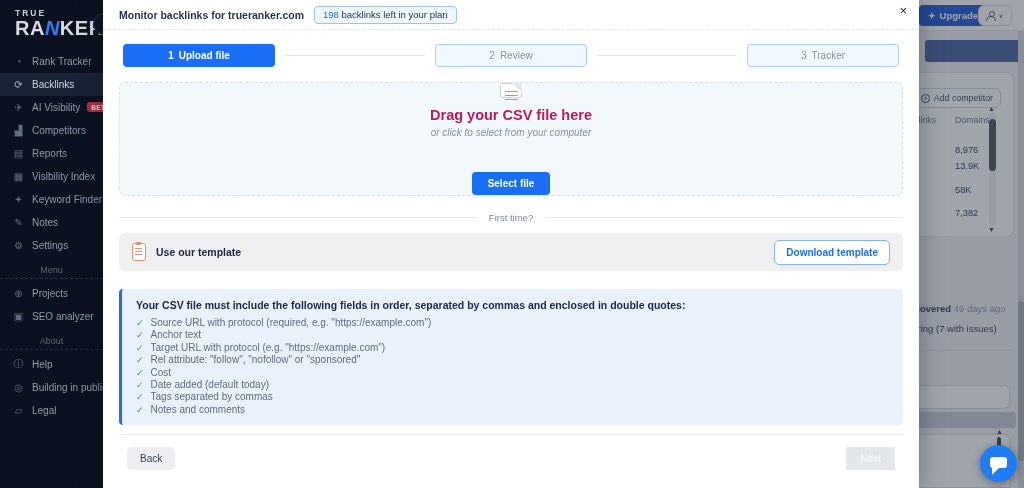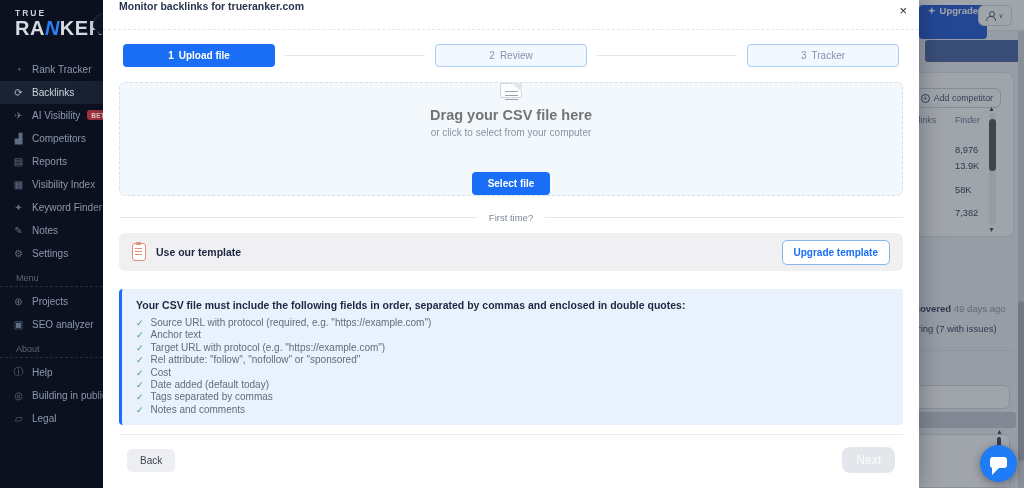--- a/index.html
+++ b/index.html
@@ -6,38 +6,38 @@
   html,body { width:1024px; height:488px; overflow:hidden; }
   body { font-family:"Liberation Sans", sans-serif; background:#fff; position:relative; }
 
   
   .sidebar { position:absolute; left:0; top:0; width:103px; height:488px; background:#0c1120; z-index:5; color:#9aa5b6; overflow:hidden; }
   .logo { padding:9px 0 10px 15px; line-height:1; }
   .logo .t { display:block; font-size:8.5px; font-weight:bold; letter-spacing:2px; color:#c7ccd6; }
   .logo .r { font-size:20px; font-weight:bold; color:#d6dae2; letter-spacing:.5px; }
   .logo .n { color:#2f7df6; font-style:italic; }
   .collapse-knob { position:absolute; right:-12px; top:13px; width:22px; height:22px; border-radius:50%; background:#0e1524; border:1px solid #273249; }
-  .nav { margin-top:10px; }
+  .nav { margin-top:2px;text-align:center; }
   .nav-item { display:flex; align-items:center; gap:7px; height:23px; padding:0 8px 0 12px; font-size:10px; color:#8d99ac; white-space:nowrap; cursor:pointer; }
   .nav-item.active { background:#1a2334; color:#cfd6e1; }
   .nav-ic { width:13px; text-align:center; font-size:10px; color:#5f6c82; flex:0 0 13px; }
   .nav-item.active .nav-ic { color:#aeb8c8; }
   .beta { background:#a63340; color:#f4d3d6; font-size:6.5px; font-weight:bold; padding:1.5px 4px; border-radius:3px; letter-spacing:.3px; }
   .sec-label { font-size:9px; color:#5b6678; padding:8px 16px 3px; border-bottom:1px dashed #232e42; margin-bottom:3px; }
   .ic::before { display:inline-block; }
   .ic-clock::before{content:"◔";} .ic-link::before{content:"⟳";} .ic-plane::before{content:"✈";}
   .ic-bars::before{content:"▟";} .ic-report::before{content:"▤";} .ic-cal::before{content:"▦";}
   .ic-key::before{content:"✦";} .ic-note::before{content:"✎";} .ic-gear::before{content:"⚙";}
   .ic-globe::before{content:"⊕";} .ic-screen::before{content:"▣";} .ic-info::before{content:"ⓘ";}
   .ic-person::before{content:"◎";} .ic-case::before{content:"▱";}
 
   
   .bg-right { position:absolute; left:103px; top:0; right:0; bottom:0; background:#eef1f5; z-index:1; }
   .bg-topbar { position:absolute; left:0; top:0; right:0; height:31px; background:#fff; border-bottom:1px solid #e4e7ec; }
-  .upgrade-btn { position:absolute; left:816px; top:5px; height:34px; padding:0 9px; background:#1e57d6; border-radius:4px; color:#fff; font-size:9.5px; font-weight:bold; display:flex; gap:4px; }
+  .upgrade-btn { position:absolute; left:816px; top:5px; height:21px; padding:0 9px; background:#1e57d6; border-radius:4px; color:#fff; font-size:9.5px; font-weight:bold; display:flex; align-items:center; gap:4px; }
   .upgrade-btn .gem::before { content:"✦"; font-size:9px; }
   .user-btn { position:absolute; left:875px; top:5px; width:34px; height:21px; background:#fff; border:1px solid #d6dae1; border-radius:6px; display:flex; align-items:center; justify-content:center; gap:3px; }
   .person-glyph { width:9px; height:9px; position:relative; }
   .person-glyph::before { content:""; position:absolute; left:2.5px; top:0; width:4px; height:4px; border:1px solid #4a5568; border-radius:50%; }
   .person-glyph::after { content:""; position:absolute; left:0; top:5px; width:8px; height:4px; border:1px solid #4a5568; border-bottom:none; border-radius:5px 5px 0 0; }
   .user-btn .chev { font-size:7px; color:#4a5568; }
   .bg-banner { position:absolute; left:822px; top:40px; width:210px; height:22px; background:#44619e; border-radius:3px; }
   .bg-card { position:absolute; left:797px; top:72px; width:114px; height:165px; background:#fff; border-radius:8px; border:1px solid #e2e6ec; }
   .count-frag { position:absolute; left:18px; top:21px; font-size:9.5px; color:#39455e; }
   .addc-btn { position:absolute; right:12px; top:15px; height:20px; padding:0 7px; border:1px solid #c9d3e2; border-radius:6px; background:#fff; display:flex; align-items:center; gap:4px; font-size:8.8px; color:#3c4962; }
@@ -58,58 +58,58 @@
   .mini-up { position:absolute; left:893px; top:428px; font-size:7px; color:#3a414c; }
   .mini-thumb { position:absolute; left:894px; top:437px; width:4px; height:17px; background:#3a414c; border-radius:2px; }
   .page-scroll { position:absolute; right:0; top:31px; width:6px; bottom:0; background:#d5d8dd; }
   .page-thumb { position:absolute; right:0; width:6px; top:270px; height:160px; background:#aab0b9; border-radius:3px; }
 
   
   .overlay { position:absolute; left:103px; top:0; right:0; bottom:0; background:rgba(44,53,68,0.45); z-index:10; }
 
   
   .modal { position:absolute; left:103px; top:0; width:816px; height:488px; background:#fff; z-index:20; box-shadow:0 0 22px rgba(10,15,25,.35); }
-  .m-header { height:30px; display:flex; align-items:flex-start; gap:10px; padding:0 16px; border-bottom:1px dashed #e2e6ec; }
+  .m-header { height:30px; display:flex; align-items:center; gap:10px; padding:0 16px; border-bottom:1px dashed #e2e6ec; }
   .m-title { font-size:10.5px; font-weight:bold; color:#2a3550; }
   .m-badge { border:1px solid #9cc3f0; background:#eef6ff; border-radius:4px; padding:2.5px 8px; font-size:9.5px; color:#2a3550; }
   .m-badge .cnt { color:#1a6ef5; }
   .m-close { position:absolute; right:12px; top:4px; font-size:13px; color:#222a38; cursor:pointer; line-height:1; }
   .steps { display:flex; align-items:center; padding:14px 20px 0; }
   .step { width:152px; height:23px; border-radius:4px; display:flex; align-items:center; justify-content:center; gap:5px; font-size:10px; }
   .step.active { background:#1a6ef5; color:#fff; font-weight:bold; }
   .step.idle { background:#f1f8ff; border:1px solid #abcdf4; color:#8492ad; }
   .step-line { flex:1; height:1px; background:#e2e6ec; margin:0 10px; }
   .dropzone { margin:15px 16px 0; height:114px; background:#f3f8fc; border:1.5px dashed #d7dfe9; border-radius:6px; display:flex; flex-direction:column; align-items:center; justify-content:center; cursor:pointer; }
   .doc-icon { width:22px; height:27px; background:#fdfdfe; border:1px solid #cfd5de; border-radius:2px; position:relative; margin-bottom:9px; }
   .doc-icon::before { content:""; position:absolute; left:4px; top:7px; width:13px; height:11px;
      background:repeating-linear-gradient(#9aa2ae 0 1.5px, transparent 1.5px 4px); }
   .doc-icon::after { content:""; position:absolute; right:-1px; top:-1px; border:5px solid #e4e8ee; border-left-color:transparent; border-bottom-color:transparent; }
-  .dz-title { font-size:14.5px; font-weight:bold; color:#737373; margin-bottom:4px; }
-  .dz-sub { font-size:10px; color:#8a93a5; margin-bottom:10px; }
+  .dz-title { font-size:14.5px; font-weight:bold; color:#be185d; margin-bottom:4px; }
+  .dz-sub { font-size:10px; color:#8a93a5; margin-bottom:10px;font-style:italic; }
   .btn-primary { background:#1a6ef5; color:#fff; font-size:10px; font-weight:bold; border:none; border-radius:4px; padding:6px 16px; cursor:pointer;margin-top:24px; }
   .first-time { display:flex; align-items:center; gap:12px; margin:16px 16px 0; }
   .first-time .ln { flex:1; height:1px; background:#e4e7ed; }
   .first-time .tx { font-size:9.5px; color:#7c8698; }
   .template-row { margin:10px 16px 0; height:38px; background:#f0f0f2; border-radius:6px; display:flex; align-items:center; padding:0 13px; gap:10px; }
   .clip-icon { width:14px; height:18px; border:1.5px solid #dd9176; border-radius:3px; background:#fff; position:relative; }
   .clip-icon::before { content:""; position:absolute; left:3px; top:-2.5px; width:5px; height:3px; background:#dd9176; border-radius:1px; }
   .clip-icon::after { content:""; position:absolute; left:2px; top:4px; width:7px; height:7px;
      background:repeating-linear-gradient(#dd9176 0 1px, transparent 1px 3px); }
   .tpl-texts { flex:1; }
   .tpl-title { font-size:10.5px; font-weight:bold; color:#1d2741; }
   .tpl-sub { font-size:9.5px; color:#8a93a5; margin-top:1px; }
   .btn-outline { background:#fff; border:1px solid #8ab4f0; color:#1a6ef5; font-size:10px; font-weight:bold; border-radius:5px; padding:6px 11px; cursor:pointer; }
   .req-box { margin:18px 16px 0; background:#e9f2fc; border-left:3px solid #1a6ef5; border-radius:4px; padding:10px 14px 9px; }
   .req-title { font-size:10.5px; font-weight:bold; color:#1d2741; margin-bottom:6px; }
   .req-item { display:flex; gap:7px; font-size:10px; color:#5f6b80; line-height:12.4px; }
   .req-item .ck { color:#35a456; font-size:9px; }
   .m-divider { margin:9px 16px 0; border-top:1px solid #e9ebef; }
   .m-footer { display:flex; justify-content:space-between; align-items:center; margin:12px 24px 0; }
   .btn-back { background:#eceef1; border:none; border-radius:5px; padding:6px 13px; font-size:10px; color:#3a4254; cursor:pointer; }
-  .btn-next { background:#e3e7eb; border:none; border-radius:8px; padding:6px 14px; font-size:12px; color:#fbfcfd; cursor:default; }
+  .btn-next { background:#e3e7eb; border:none; border-radius:0; padding:6px 14px; font-size:10px; color:#fbfcfd; cursor:default; }
 
   
   .chat { position:absolute; right:7px; bottom:6px; width:37px; height:37px; border-radius:50%; background:#1f7cf4; z-index:30; box-shadow:0 2px 8px rgba(0,0,0,.35); cursor:pointer; }
   .chat .bub { position:absolute; left:10px; top:12px; width:17px; height:11px; background:#fff; border-radius:3px; }
   .chat .tail { position:absolute; left:12px; top:22px; width:0; height:0; border:4px solid transparent; border-top-color:#fff; border-left-color:#fff; }
 </style>
 </head>
 <body>
 
 <aside class="sidebar">
@@ -194,21 +194,21 @@
     </div>
   </div>
   <div class="bg-banner"></div>
   <div class="bg-card">
     <span class="count-frag">0</span>
     <div class="addc-btn">
       <span class="plus">+</span>
       <span>Add competitor</span>
     </div>
     <span class="bg-th" style="left:-2px;">Backlinks</span>
-    <span class="bg-th" style="left:54px;">Finder</span>
+    <span class="bg-th" style="left:54px;">Domains</span>
     <span class="bg-td" style="left:-6px; top:64px;">1.4K</span>
     <span class="bg-td" style="left:54px; top:72px;">8,976</span>
     <span class="bg-td" style="left:-6px; top:88px;">6.6K</span>
     <span class="bg-td" style="left:54px; top:88px;">13.9K</span>
     <span class="bg-td" style="left:-6px; top:112px;">9.8M</span>
     <span class="bg-td" style="left:54px; top:112px;">58K</span>
     <span class="bg-td" style="left:-6px; top:135px;">4.2K</span>
     <span class="bg-td" style="left:54px; top:135px;">7,382</span>
     <span class="tbl-up">▲</span>
     <div class="tbl-scroll">
@@ -229,20 +229,21 @@
   <div class="page-scroll">
       <div class="page-thumb"></div>
     </div>
 </div>
 
 <div class="overlay"></div>
 
 <div class="modal">
   <div class="m-header">
     <span class="m-title">Monitor backlinks for trueranker.com</span>
+    <span class="m-badge"><span class="cnt">198</span> <span>backlinks left in your plan</span></span>
   </div>
   <span class="m-close">×</span>
 
   <div class="steps">
     <div class="step active">
       <span>1</span>
       <span>Upload file</span>
     </div>
     <div class="step-line"></div>
     <div class="step idle">
@@ -267,21 +268,21 @@
     <span class="ln"></span>
     <span class="tx">First time?</span>
     <span class="ln"></span>
   </div>
 
   <div class="template-row">
     <div class="clip-icon"></div>
     <div class="tpl-texts">
       <div class="tpl-title">Use our template</div>
     </div>
-    <button class="btn-outline">Upgrade template</button>
+    <button class="btn-outline">Download template</button>
   </div>
 
   <div class="req-box">
     <div class="req-title">Your CSV file must include the following fields in order, separated by commas and enclosed in double quotes:</div>
     <div class="req-item">
         <span class="ck">✓</span>
         <span>Source URL with protocol (required, e.g. "https://example.com")</span>
       </div>
     <div class="req-item">
         <span class="ck">✓</span>

